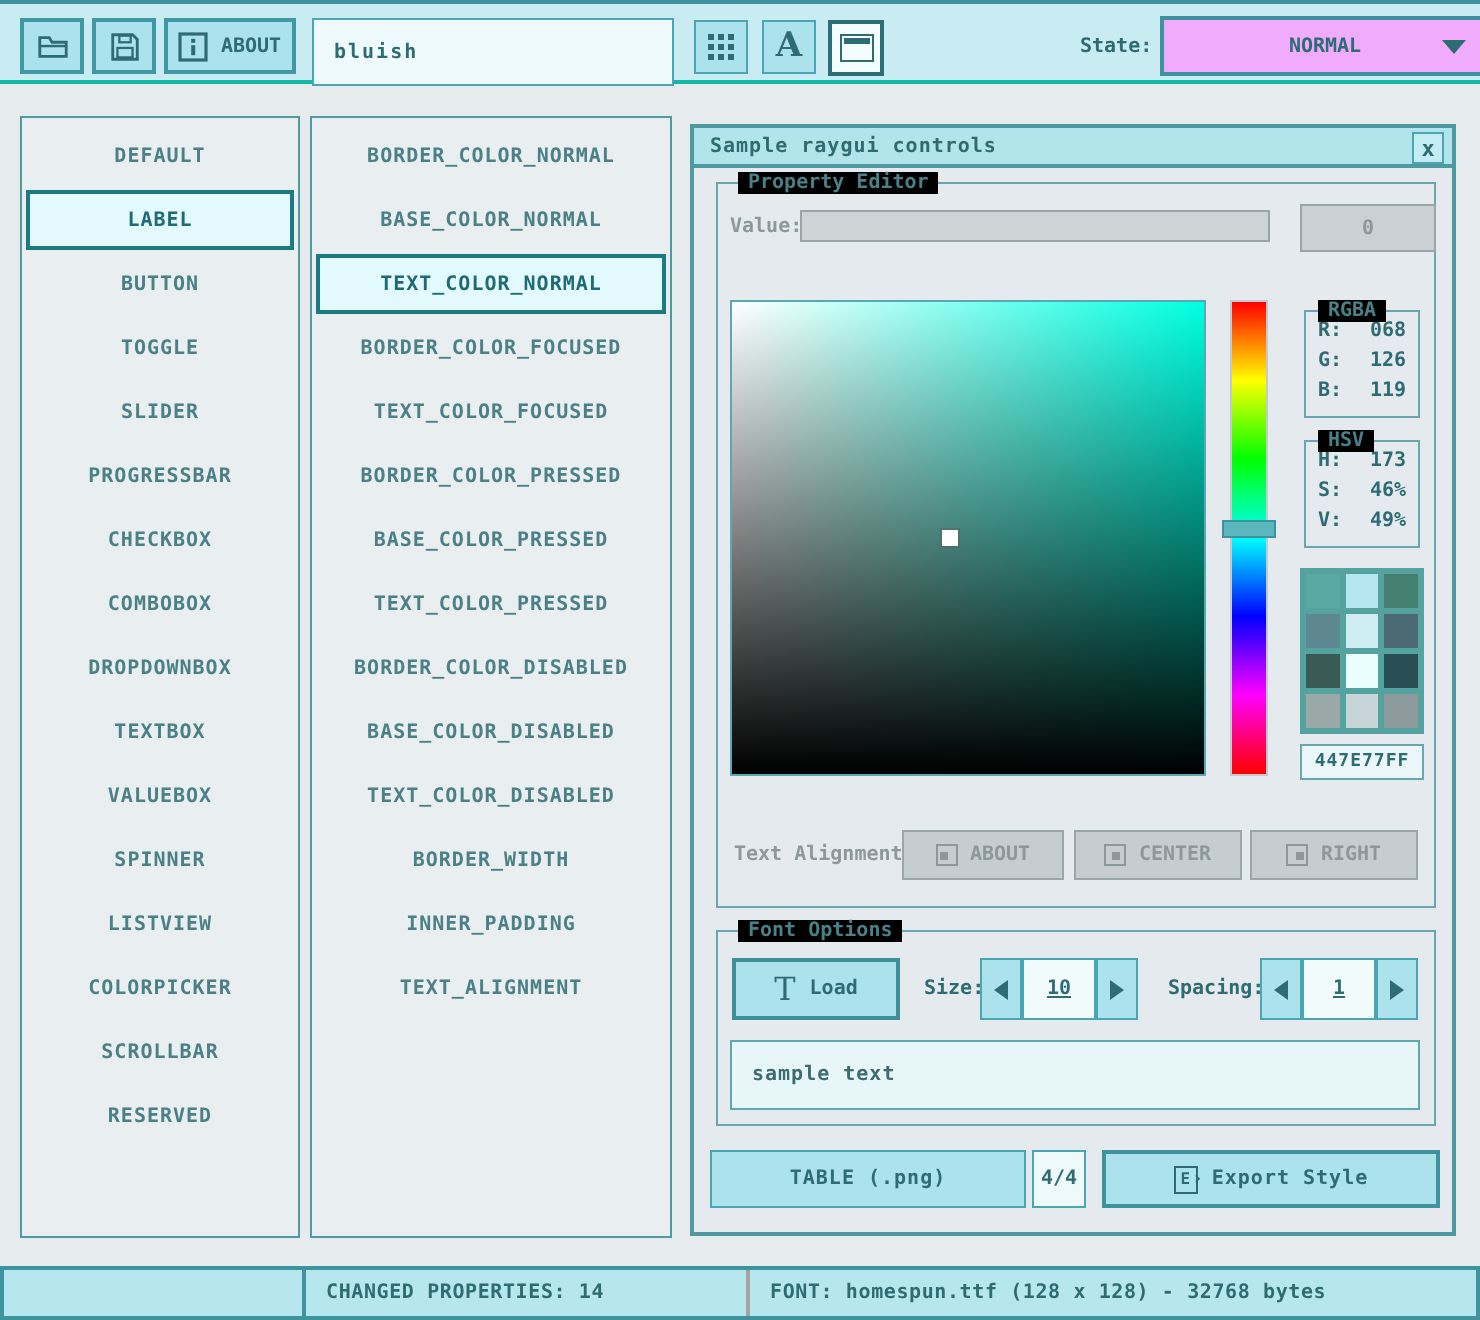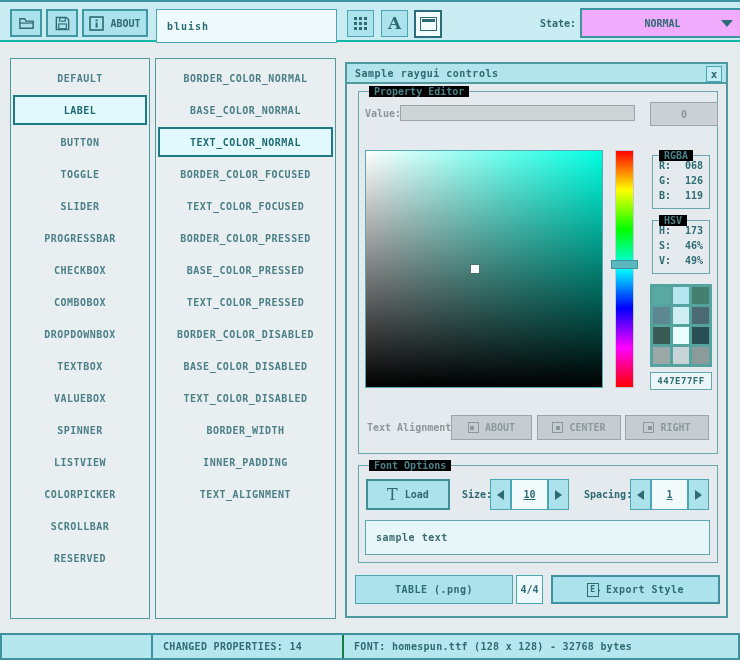--- a/index.html
+++ b/index.html
@@ -185,21 +185,21 @@
     display:flex; align-items:center; justify-content:center; font-size:8px; }
   .page-ico .exp-arrow { position:absolute; right:-4px; top:1px; font-size:9px; }
   
   #statusbar {
     position:absolute; left:0; bottom:0; width:740px; height:27px;
     background:#b7e7ee; border:2px solid #3f939f;
     display:flex; align-items:stretch;
   }
   .status-seg { display:flex; align-items:center; padding-left:10px; letter-spacing:0.3px; }
   #status-seg-1 { width:151px; border-right:2px solid #3f939f; }
-  #status-seg-2 { width:191px; border-right:2px solid #15803d; }
+  #status-seg-2 { width:222px; border-right:2px solid #a3a3a3; }
   #status-seg-3 { flex:1; }
 </style>
 </head>
 <body>
 
 <div id="app">
 
   <div id="toolbar">
     <div class="tb-btn" style="left:10px;width:32px;">
       <svg width="17" height="17" viewBox="0 0 18 18">

